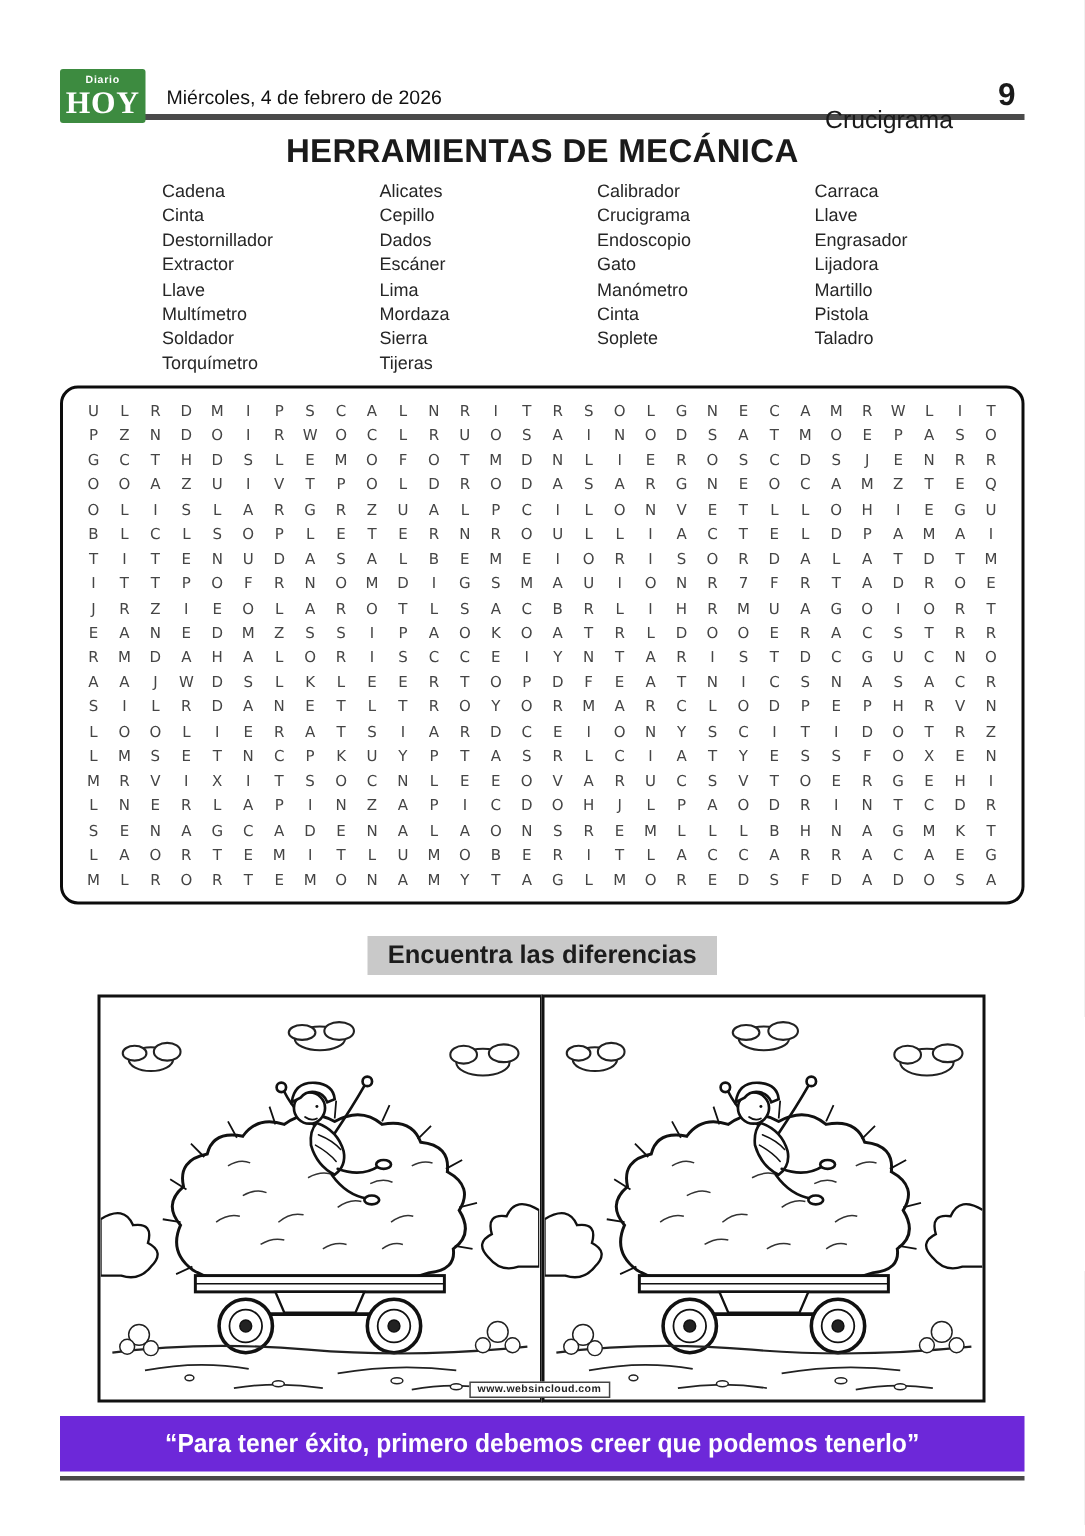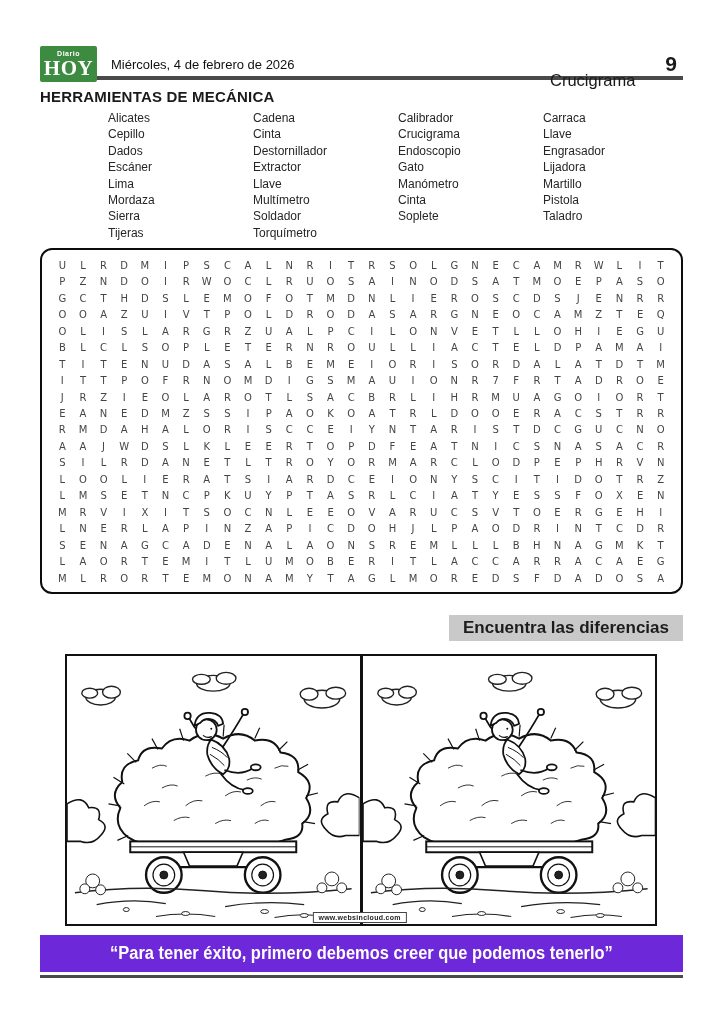--- a/index.html
+++ b/index.html
@@ -20,39 +20,39 @@
   }
   .logo .top { font-size:7px; font-weight:bold; letter-spacing:.5px; margin-bottom:1px; }
   .logo .main { font-size:21px; font-weight:bold; letter-spacing:.5px; font-family:"Liberation Serif", serif; }
   .date { margin-left:14px; font-size:13px; color:#111; }
   .spacer { flex:1; }
   .section { font-size:16.5px; font-weight:normal;margin-top:32px; }
   .pageno { font-size:21px; font-weight:bold; margin-left:30px; margin-right:6px; }
   .hdr-rule { height:4px; background:#4a4a4a; }
 
   
-  .ws-title { font-size:15px; font-weight:bold; margin-top:8px; letter-spacing:.2px; }
+  .ws-title { text-align:center; font-size:22px; font-weight:bold; margin-top:8px; letter-spacing:.2px; }
   .words { display:grid; grid-template-columns:145px 145px 145px 145px; padding-left:68px; margin-top:5px; }
   .word { font-size:12px; line-height:16.4px; color:#262626; }
 
   .grid-box {
     margin-top:7px; height:346px; border:2.5px solid #0c0c0c; border-radius:12px;
     padding:7px 10px 6px 10px;
   }
   .grid-letters {
     display:grid; height:100%; width:100%;
     grid-template-columns:repeat(30,1fr); grid-template-rows:repeat(20,1fr);
   }
   .cell {
     display:flex; align-items:center; justify-content:center;
     font-family:"DejaVu Sans", sans-serif; font-size:10px; color:#454545;
   }
 
   
-  .diff-band-wrap { text-align:right; margin-top:21px; }
+  .diff-band-wrap { text-align:center; margin-top:21px; }
   .diff-band { display:inline-block; padding:3px 14px; font-size:17px; font-weight:bold; color:#1c1c1c; }
   .panels { position:relative; margin:13px 25px 0 25px; display:flex; }
   .panel { width:50%; height:272px; border:2.5px solid #111; background:#fff; }
   .panel + .panel { margin-left:-1px; }
   .panel svg { width:100%; height:100%; display:block; }
   .watermark {
     position:absolute; bottom:3px; left:50%; transform:translateX(-52%);
     background:#fff; border:1px solid #444; font-size:7px; letter-spacing:.3px;
     padding:1px 5px; color:#222; z-index:5; font-weight:bold;
   }
@@ -81,38 +81,38 @@
       <span class="spacer"></span>
       <span class="section">Crucigrama</span>
       <span class="pageno">9</span>
     </div>
     <div class="hdr-rule"></div>
 
     <h1 class="ws-title">HERRAMIENTAS DE MECÁNICA</h1>
 
     <div class="words">
         <div class="word-col">
+          <div class="word">Cadena</div>
+          <div class="word">Cinta</div>
+          <div class="word">Destornillador</div>
+          <div class="word">Extractor</div>
+          <div class="word">Llave</div>
+          <div class="word">Multímetro</div>
+          <div class="word">Soldador</div>
+          <div class="word">Torquímetro</div>
+        </div>
+        <div class="word-col">
           <div class="word">Alicates</div>
           <div class="word">Cepillo</div>
           <div class="word">Dados</div>
           <div class="word">Escáner</div>
           <div class="word">Lima</div>
           <div class="word">Mordaza</div>
           <div class="word">Sierra</div>
           <div class="word">Tijeras</div>
-        </div>
-        <div class="word-col">
-          <div class="word">Cadena</div>
-          <div class="word">Cinta</div>
-          <div class="word">Destornillador</div>
-          <div class="word">Extractor</div>
-          <div class="word">Llave</div>
-          <div class="word">Multímetro</div>
-          <div class="word">Soldador</div>
-          <div class="word">Torquímetro</div>
         </div>
         <div class="word-col">
           <div class="word">Calibrador</div>
           <div class="word">Crucigrama</div>
           <div class="word">Endoscopio</div>
           <div class="word">Gato</div>
           <div class="word">Manómetro</div>
           <div class="word">Cinta</div>
           <div class="word">Soplete</div>
         </div>

